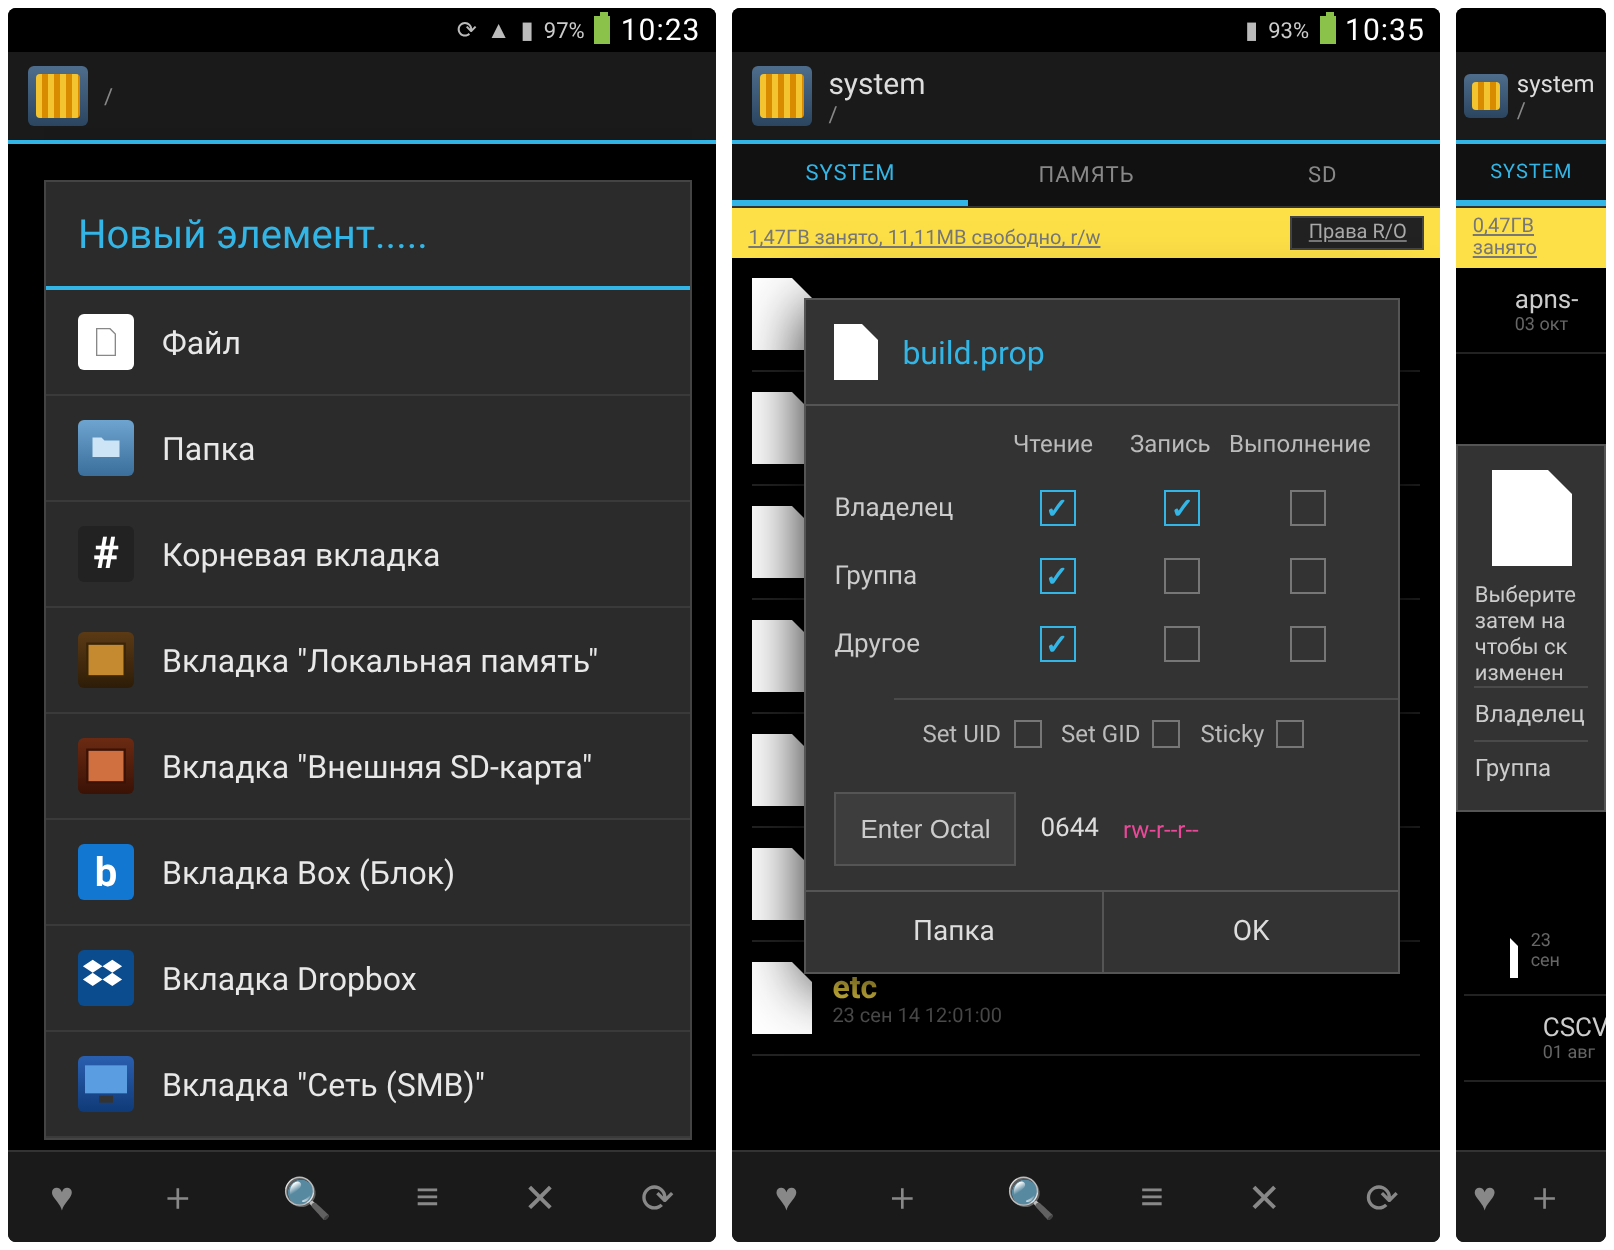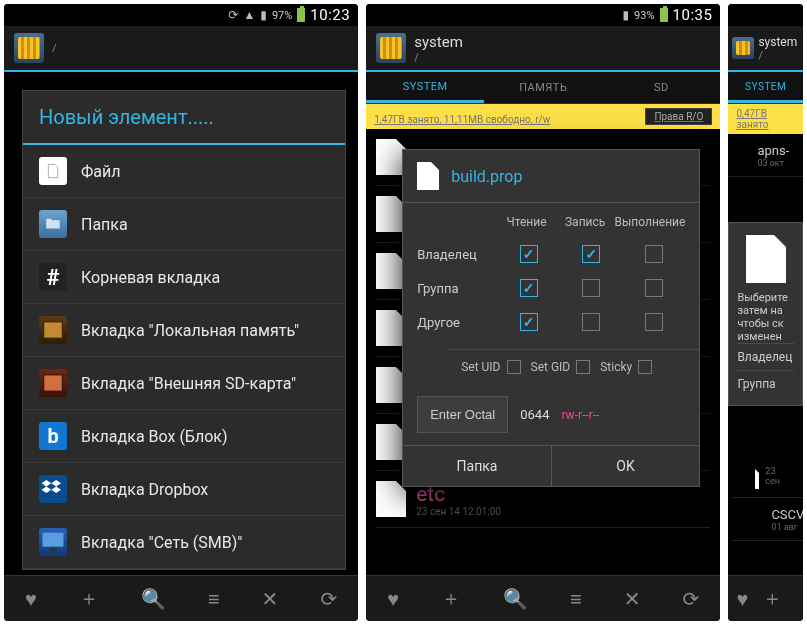--- a/index.html
+++ b/index.html
@@ -154,21 +154,21 @@
     color:#555;
   }
   .file-ic{
     width:30px;height:36px;background:#fff;position:relative;
   }
   .file-ic::after{
     content:'';position:absolute;top:0;right:0;
     border-style:solid;border-width:0 10px 10px 0;
     border-color:transparent #000 transparent transparent;
   }
-  .file-nm{font-size:21px;color:#ec4899;}
+  .file-nm{font-size:16px;color:#fde047;font-weight:bold;}
   .file-dt{font-size:10px;color:#555;}
 
   .dialog2 {
     position:absolute; left:36px; right:20px; top:145px;
     background:#333;
     border:1px solid #555;
     box-shadow: 0 6px 30px rgba(0,0,0,0.9);
     color:#ddd;
   }
   .d2-head {

